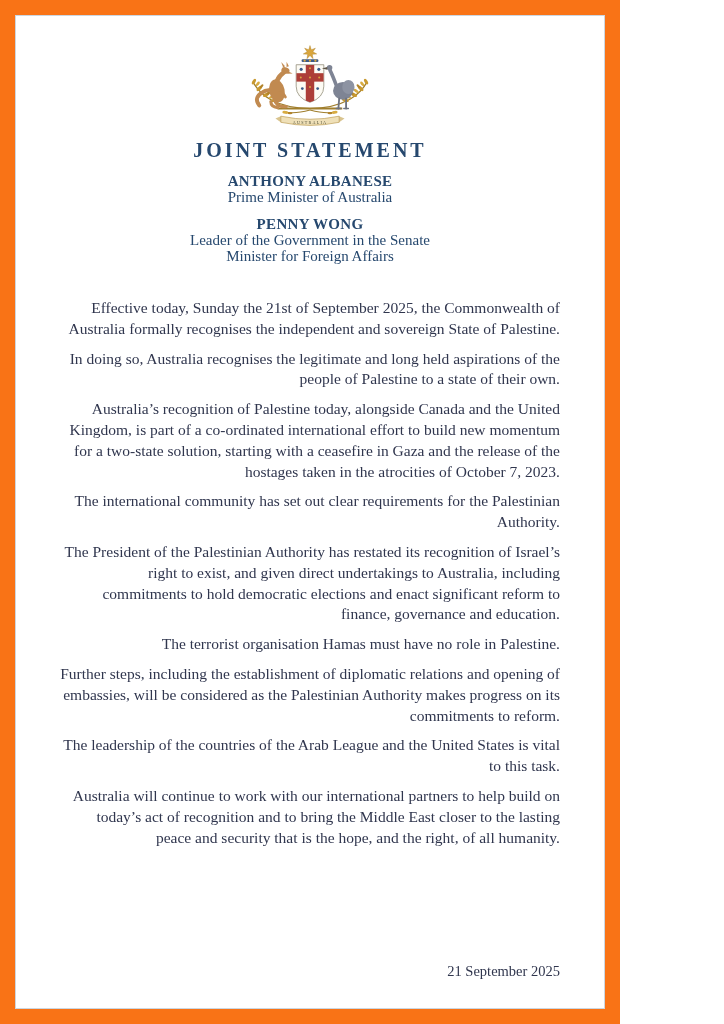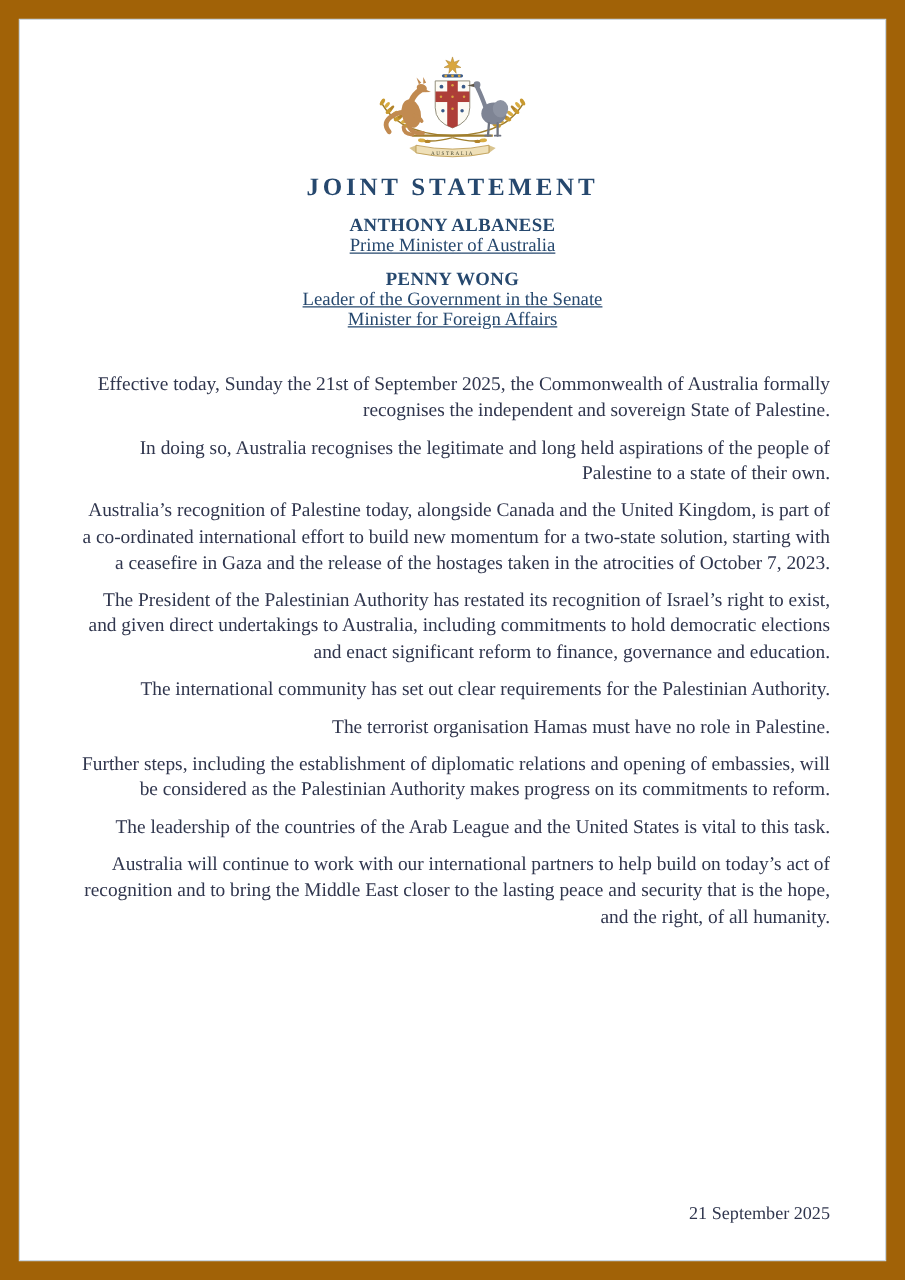--- a/index.html
+++ b/index.html
@@ -2,22 +2,22 @@
 <html><head>
 <meta charset="utf-8">
 <style>
   * { margin: 0; padding: 0; box-sizing: border-box; }
   html, body { background: #ffffff; }
   body {
     font-family: "Liberation Serif", "DejaVu Serif", serif;
     width: 724px; height: 1024px;
   }
   .page {
-    width: 724px; height: 1024px;
-    background: #a16207;
+    width: 620px; height: 1024px;
+    background: #f97316;
     padding: 16px;
   }
   .sheet {
     position: relative;
     width: 100%; height: 100%;
     background: #ffffff;
     outline: 1px solid #ccd6e0;
     overflow: hidden;
   }
   header.masthead { text-align: center; padding-top: 28px; }
@@ -25,21 +25,21 @@
   h1.title {
     margin-top: 9px;
     font-size: 20px;
     font-weight: bold;
     letter-spacing: 3px;
     color: #26486E;
   }
   .signatories { margin-top: 11px; text-align: center; }
   .signatory { margin-bottom: 11px; color: #26486E; }
   .sig-name { font-size: 15px; font-weight: bold; line-height: 16px; letter-spacing: 0.3px; }
-  .sig-title { font-size: 15px; line-height: 16px; text-decoration: underline; }
+  .sig-title { font-size: 15px; line-height: 16px; }
   main.body-text {
     padding: 0 44px;
     margin-top: 34px;
     color: #30364E;
   }
   main.body-text p {
     font-size: 15.5px;
     line-height: 20.8px;
     margin-bottom: 9px;
     text-align: right;
@@ -166,22 +166,22 @@
           <div class="sig-title">Leader of the Government in the Senate</div>
           <div class="sig-title">Minister for Foreign Affairs</div>
         </div>
       </div>
     </header>
 
     <main class="body-text">
       <p>Effective today, Sunday the 21st of September 2025, the Commonwealth of Australia formally recognises the independent and sovereign State of Palestine.</p>
       <p>In doing so, Australia recognises the legitimate and long held aspirations of the people of Palestine to a state of their own.</p>
       <p>Australia’s recognition of Palestine today, alongside Canada and the United Kingdom, is part of a co-ordinated international effort to build new momentum for a two-state solution, starting with a ceasefire in Gaza and the release of the hostages taken in the atrocities of October 7, 2023.</p>
+      <p>The international community has set out clear requirements for the Palestinian Authority.</p>
       <p>The President of the Palestinian Authority has restated its recognition of Israel’s right to exist, and given direct undertakings to Australia, including commitments to hold democratic elections and enact significant reform to finance, governance and education.</p>
-      <p>The international community has set out clear requirements for the Palestinian Authority.</p>
       <p>The terrorist organisation Hamas must have no role in Palestine.</p>
       <p>Further steps, including the establishment of diplomatic relations and opening of embassies, will be considered as the Palestinian Authority makes progress on its commitments to reform.</p>
       <p>The leadership of the countries of the Arab League and the United States is vital to this task.</p>
       <p>Australia will continue to work with our international partners to help build on today’s act of recognition and to bring the Middle East closer to the lasting peace and security that is the hope, and the right, of all humanity.</p>
     </main>
 
     <footer class="doc-footer">
       <div>21 September 2025</div>
     </footer>
 

